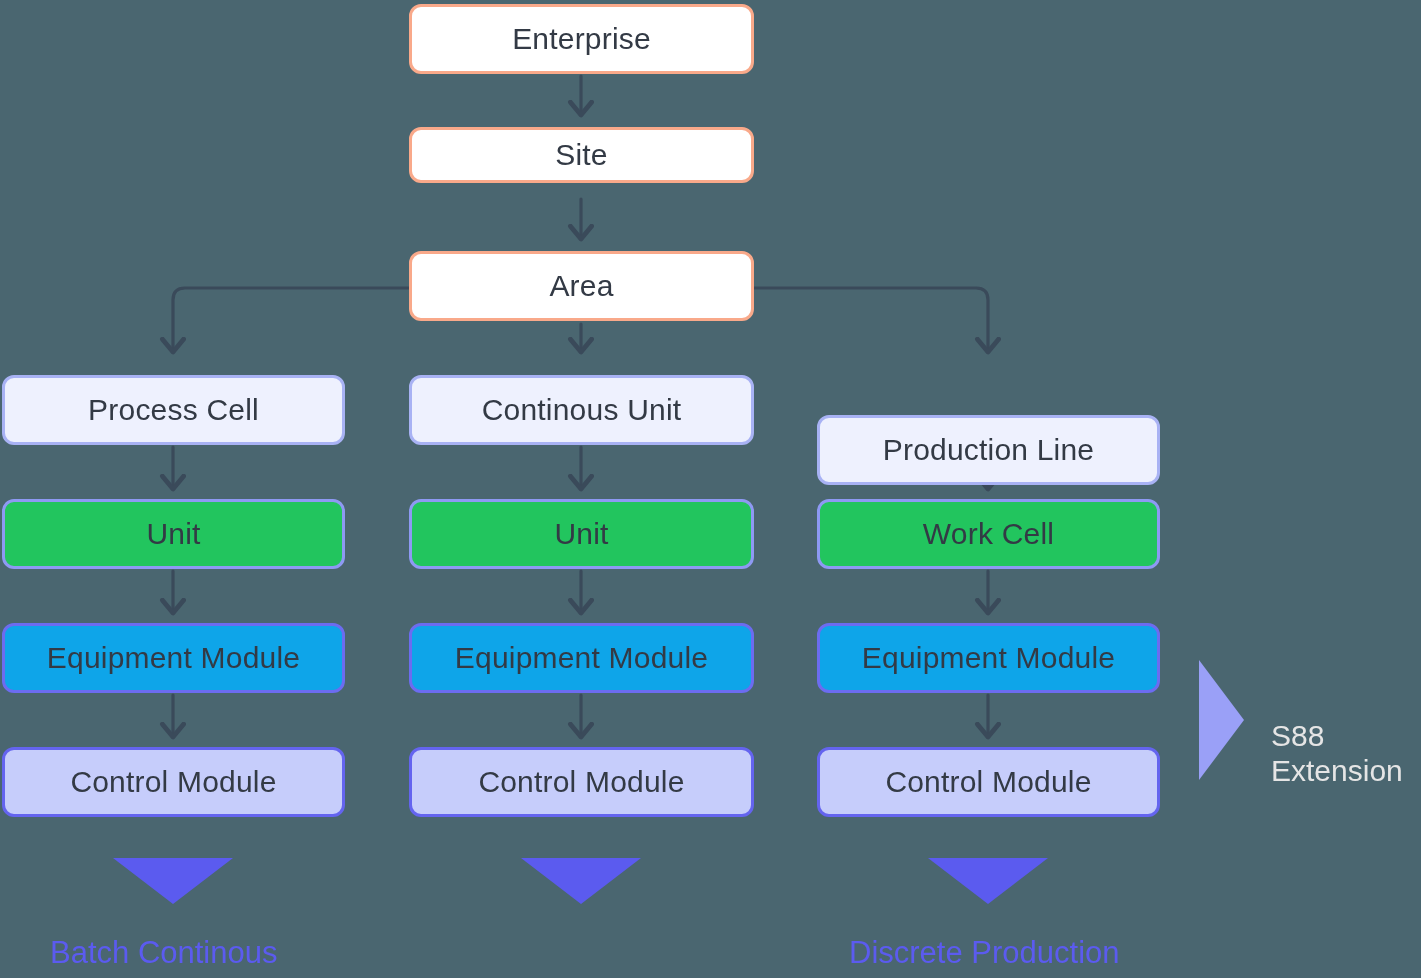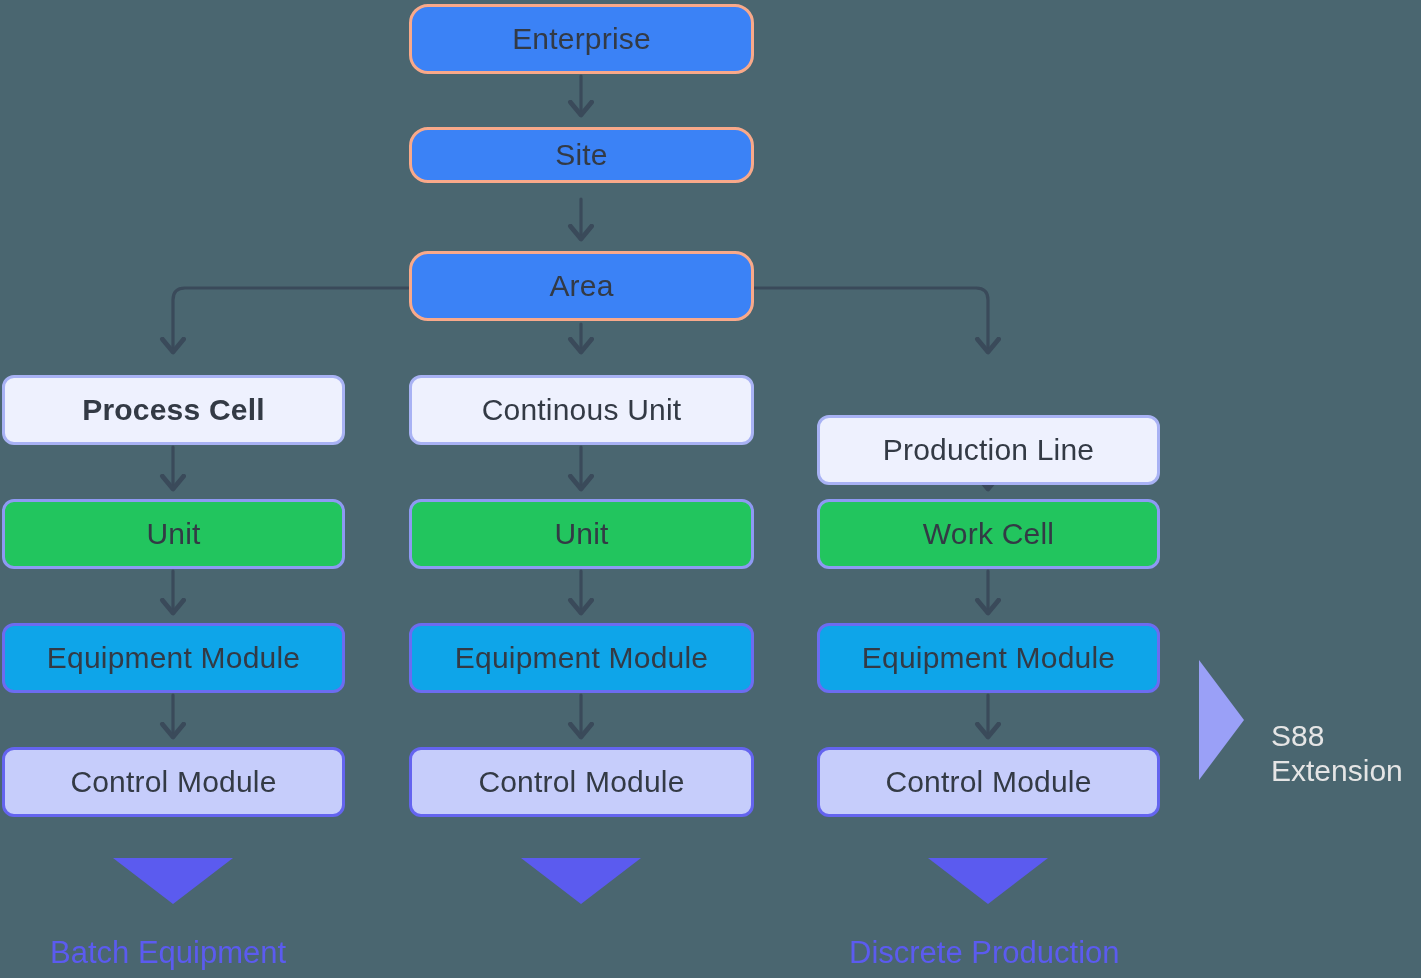--- a/index.html
+++ b/index.html
@@ -30,23 +30,22 @@
     border: 3px solid;
     color: #333a45;
     font-size: 30px;
     line-height: 1;
     letter-spacing: 0.2px;
     white-space: nowrap;
   }
 
   
   .node.lvl-orange {
-    background: #3b82f6;
+    background: #ffffff;
     border-color: #f9a98a;
-    border-radius: 19px;
   }
   
   .node.lvl-b1 { background: #eef1fe; border-color: #a8b2f4; }
   .node.lvl-b2 { background: #22c55e; border-color: #8e99f3; text-align: center; }
   .node.lvl-b3 { background: #0ea5e9; border-color: #6c6cf0; }
   .node.lvl-b4 { background: #c6cdfb; border-color: #6464ef; }
 
   
   .conn {
     position: absolute;
@@ -117,40 +116,40 @@
       </g>
     </svg>
   </div>
 
   <div class="node lvl-orange" style="left:409px;top:4px;width:345px;height:70px;">Enterprise</div>
 
   <div class="node lvl-orange" style="left:409px;top:127px;width:345px;height:56px;">Site</div>
 
   <div class="node lvl-orange" style="left:409px;top:251px;width:345px;height:70px;">Area</div>
 
-  <div class="node lvl-b1" style="left:2px;top:375px;width:343px;height:70px;font-weight:bold;">Process Cell</div>
+  <div class="node lvl-b1" style="left:2px;top:375px;width:343px;height:70px;">Process Cell</div>
   <div class="node lvl-b2" style="left:2px;top:499px;width:343px;height:70px;">Unit</div>
   <div class="node lvl-b3" style="left:2px;top:623px;width:343px;height:70px;">Equipment Module</div>
   <div class="node lvl-b4" style="left:2px;top:747px;width:343px;height:70px;">Control Module</div>
 
   <div class="node lvl-b1" style="left:409px;top:375px;width:345px;height:70px;">Continous Unit</div>
   <div class="node lvl-b2" style="left:409px;top:499px;width:345px;height:70px;">Unit</div>
   <div class="node lvl-b3" style="left:409px;top:623px;width:345px;height:70px;">Equipment Module</div>
   <div class="node lvl-b4" style="left:409px;top:747px;width:345px;height:70px;">Control Module</div>
 
   <div class="node lvl-b1" style="left:817px;top:375px;width:343px;height:70px;margin-top:40px;">Production Line</div>
   <div class="node lvl-b2" style="left:817px;top:499px;width:343px;height:70px;">Work Cell</div>
   <div class="node lvl-b3" style="left:817px;top:623px;width:343px;height:70px;">Equipment Module</div>
   <div class="node lvl-b4" style="left:817px;top:747px;width:343px;height:70px;">Control Module</div>
 
   <div class="result-arrow" style="left:113px;top:858px;border-left:60px solid transparent;border-right:60px solid transparent;border-top:46px solid #5b5bef;"></div>
   <div class="result-arrow" style="left:521px;top:858px;border-left:60px solid transparent;border-right:60px solid transparent;border-top:46px solid #5b5bef;"></div>
   <div class="result-arrow" style="left:928px;top:858px;border-left:60px solid transparent;border-right:60px solid transparent;border-top:46px solid #5b5bef;"></div>
 
-  <div class="caption" style="left:50px;top:937px;color:#5b5bef;">Batch Equipment</div>
+  <div class="caption" style="left:50px;top:937px;color:#5b5bef;">Batch Continous</div>
   <div class="caption" style="left:849px;top:937px;color:#5b5bef;">Discrete Production</div>
 
   <div id="s88-arrow" style="left:1199px;top:660px;width:0;height:0;border-top:60px solid transparent;border-bottom:60px solid transparent;border-left:45px solid #9aa0f7;"></div>
   <div id="s88-label" style="left:1271px;top:680px;color:#e5e5e5;margin-top:38px;">
     <div>S88</div>
     <div>Extension</div>
   </div>
 
 </div>
 

